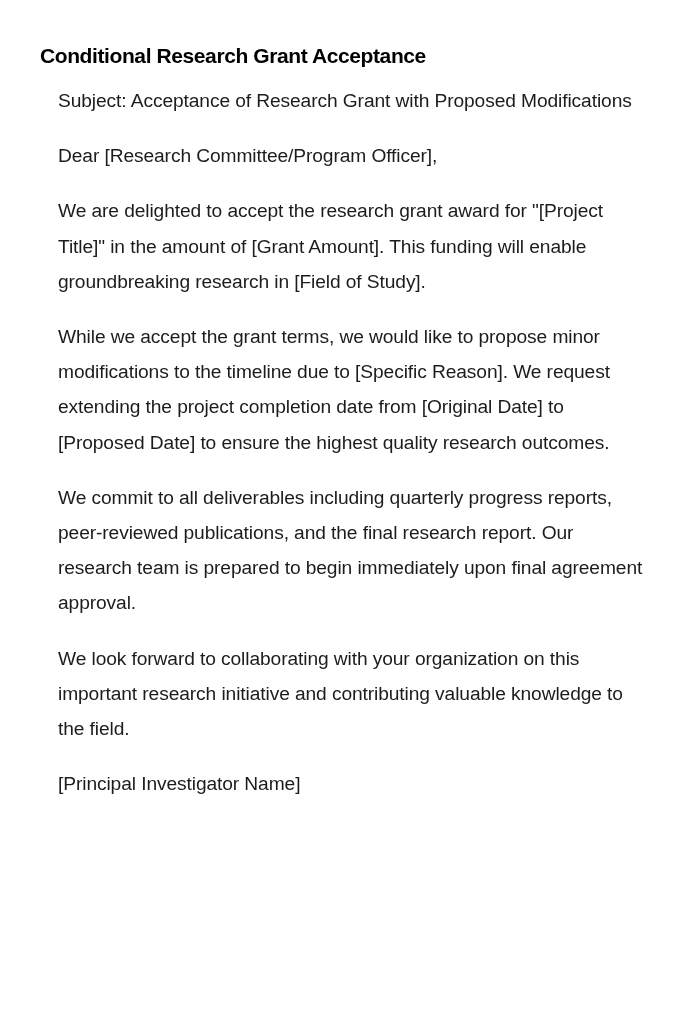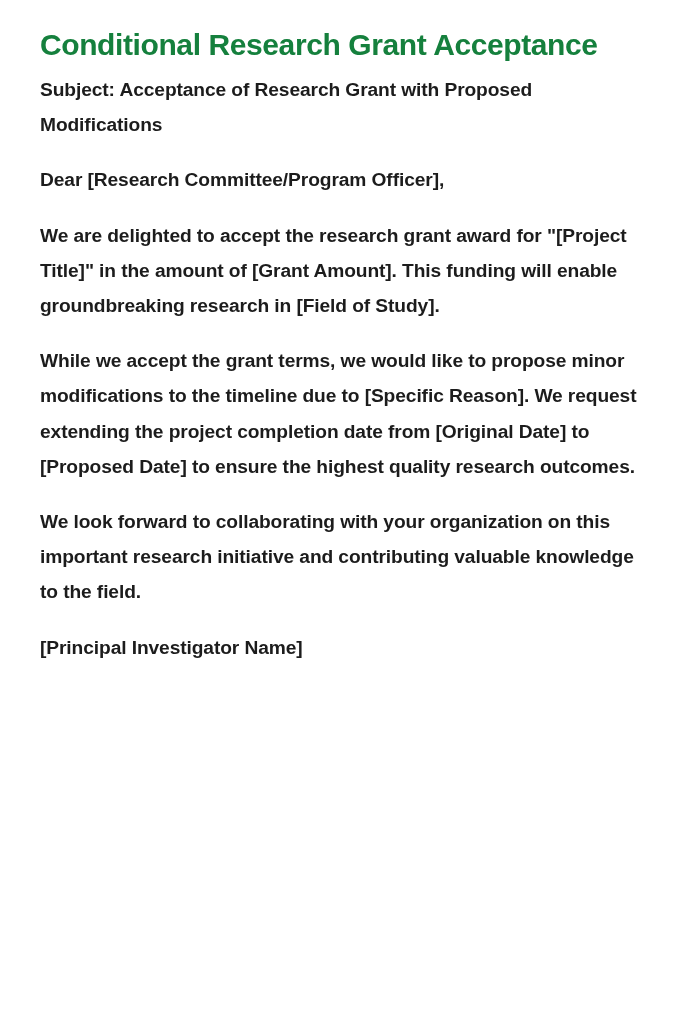--- a/index.html
+++ b/index.html
@@ -13,40 +13,40 @@
       overflow: hidden;
       font-family: "Liberation Sans", sans-serif;
       color: #1a1a1a;
     }
     .page {
       padding: 24px 50px 0 40px;
       box-sizing: border-box;
       width: 700px;
     }
     .title {
-      font-size: 30px;
+      font-size: 21px;
       font-weight: bold;
-      color: #15803d;
-      margin: 4px 0 10px 0;
+      color: #000000;
+      margin: 15px 0 10px 0;
       line-height: 34px;
       letter-spacing: -0.4px;
     }
     .para {
       font-size: 19.2px;
       line-height: 35.2px;
-      margin: 0 0 20px 0;
+      margin: 0 0 20px 18px;
       color: #1c1c1c;
       letter-spacing: -0.1px;
-      font-weight: bold;
     }
   </style>
 </head>
 <body>
 
 <div class="page">
   <h1 class="title">Conditional Research Grant Acceptance</h1>
   <p class="para">Subject: Acceptance of Research Grant with Proposed Modifications</p>
   <p class="para">Dear [Research Committee/Program Officer],</p>
   <p class="para">We are delighted to accept the research grant award for "[Project Title]" in the amount of [Grant Amount]. This funding will enable groundbreaking research in [Field of Study].</p>
   <p class="para">While we accept the grant terms, we would like to propose minor modifications to the timeline due to [Specific Reason]. We request extending the project completion date from [Original Date] to [Proposed Date] to ensure the highest quality research outcomes.</p>
+  <p class="para">We commit to all deliverables including quarterly progress reports, peer-reviewed publications, and the final research report. Our research team is prepared to begin immediately upon final agreement approval.</p>
   <p class="para">We look forward to collaborating with your organization on this important research initiative and contributing valuable knowledge to the field.</p>
   <p class="para">[Principal Investigator Name]</p>
 </div>
 
 </body></html>

